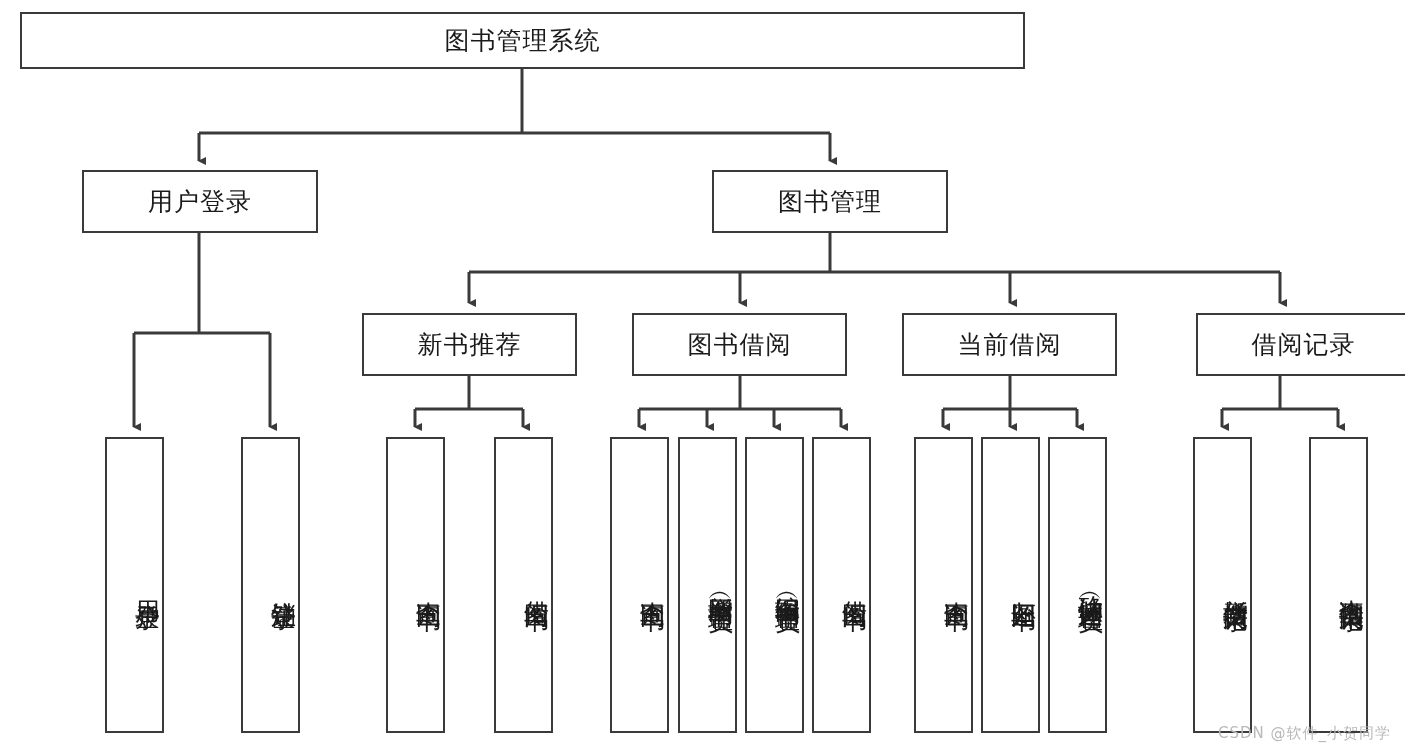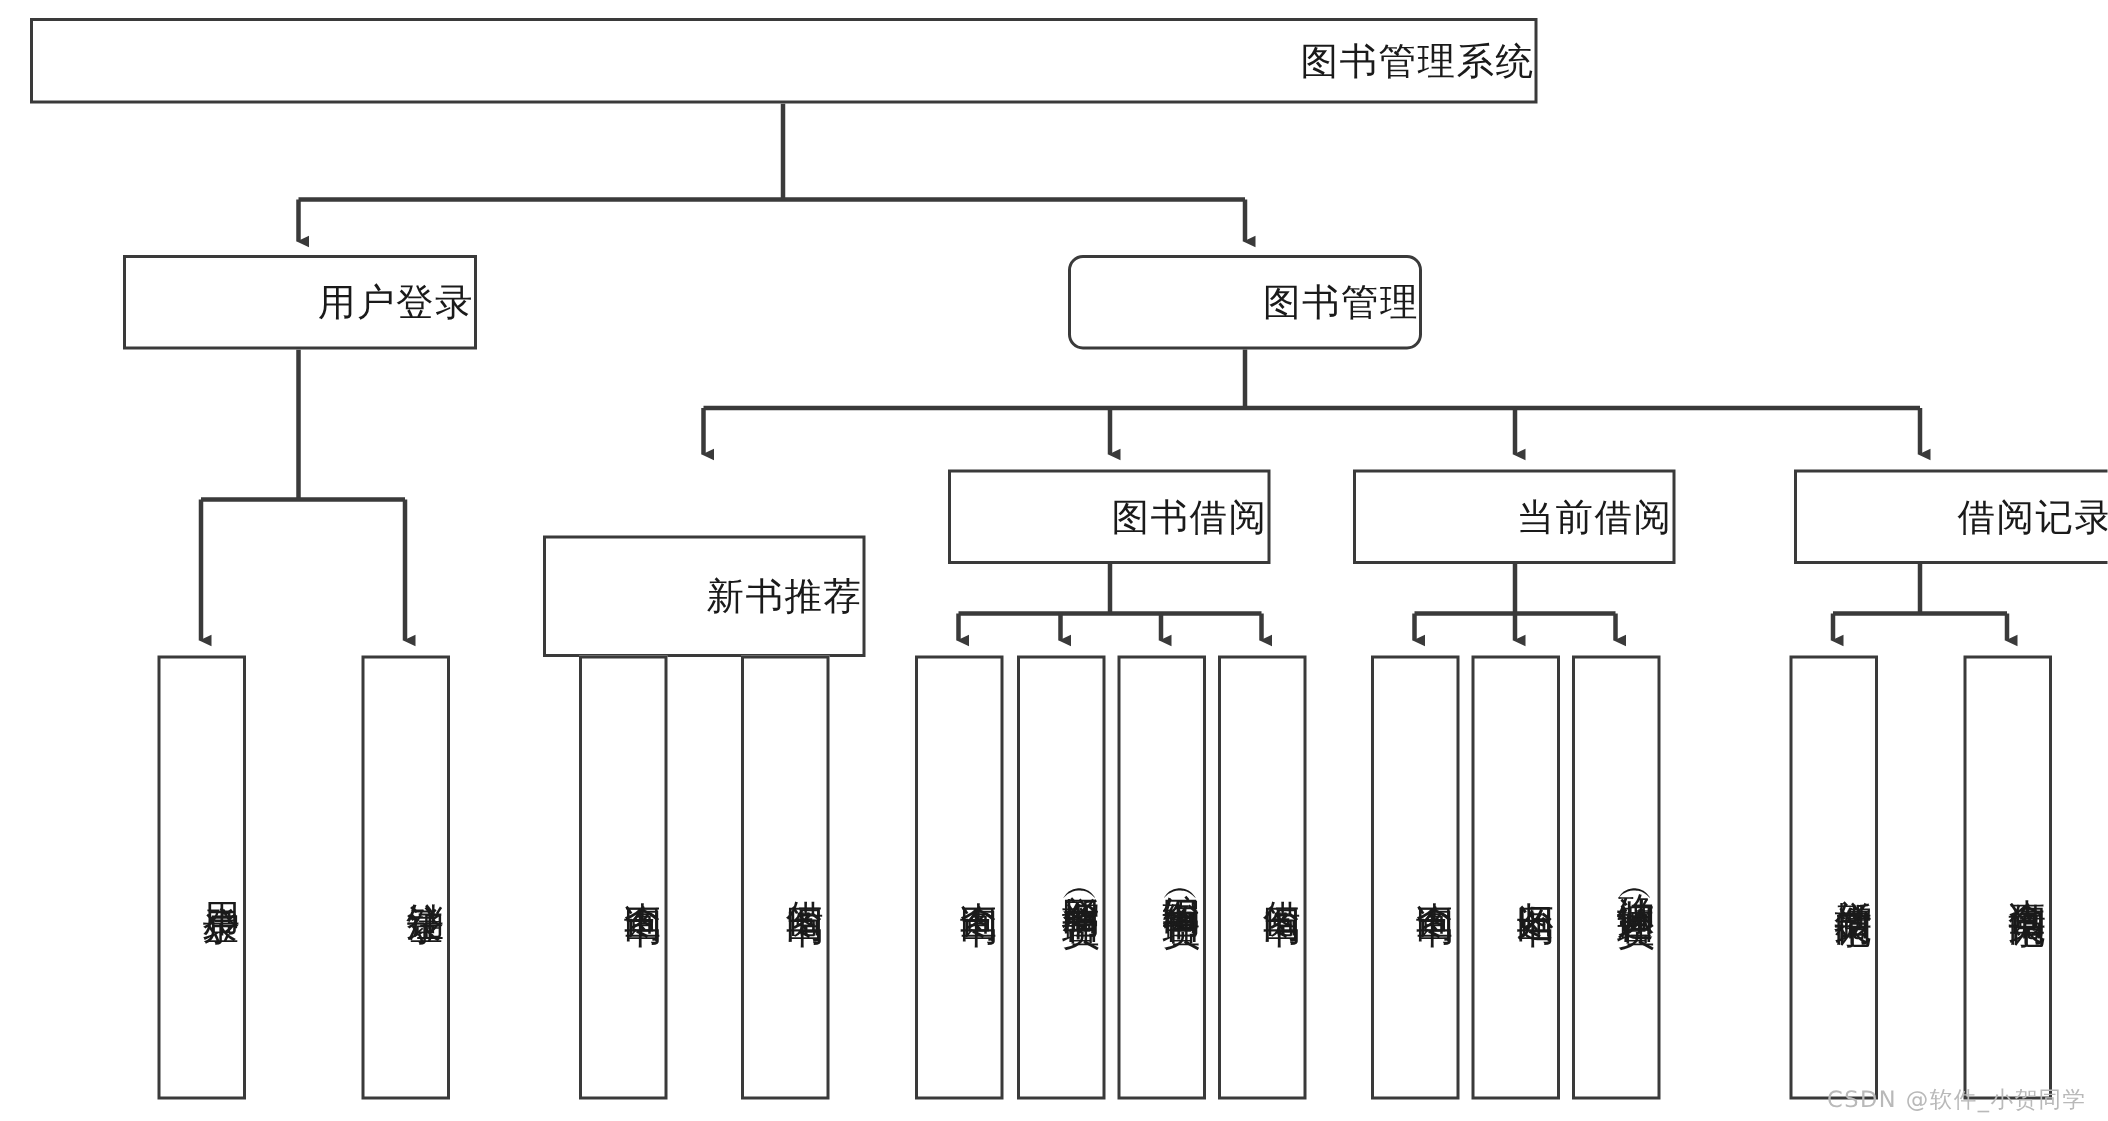--- a/index.html
+++ b/index.html
@@ -28,21 +28,20 @@
     display:flex;
     align-items:center;
     justify-content:center;
     color:#1a1a1a;
   }
   .node.horizontal{
     font-size:25px;
     line-height:1.1;
     letter-spacing:1px;
     white-space:nowrap;
-    justify-content:flex-end;
   }
   .node.vertical{
     writing-mode:vertical-rl;
     text-orientation:upright;
     font-size:25px;
     line-height:1.22;
     letter-spacing:2px;
     padding-top:6px;
     padding-bottom:6px;
     align-items:flex-start;
@@ -120,25 +119,25 @@
   </svg>
 
   <div class="node horizontal" style="left:20px;top:12px;width:1005px;height:57px;">
     <span>图书管理系统</span>
   </div>
 
   <div class="node horizontal" style="left:82px;top:170px;width:236px;height:63px;">
     <span>用户登录</span>
   </div>
 
-  <div class="node horizontal" style="left:712px;top:170px;width:236px;height:63px;border-radius:10px;">
+  <div class="node horizontal" style="left:712px;top:170px;width:236px;height:63px;">
     <span>图书管理</span>
   </div>
 
-  <div class="node horizontal" style="left:362px;top:313px;width:215px;height:81px;margin-top:44px;">
+  <div class="node horizontal" style="left:362px;top:313px;width:215px;height:63px;">
     <span>新书推荐</span>
   </div>
 
   <div class="node horizontal" style="left:902px;top:313px;width:215px;height:63px;">
     <span>当前借阅</span>
   </div>
 
   <div class="node horizontal" style="left:632px;top:313px;width:215px;height:63px;">
     <span>图书借阅</span>
   </div>

